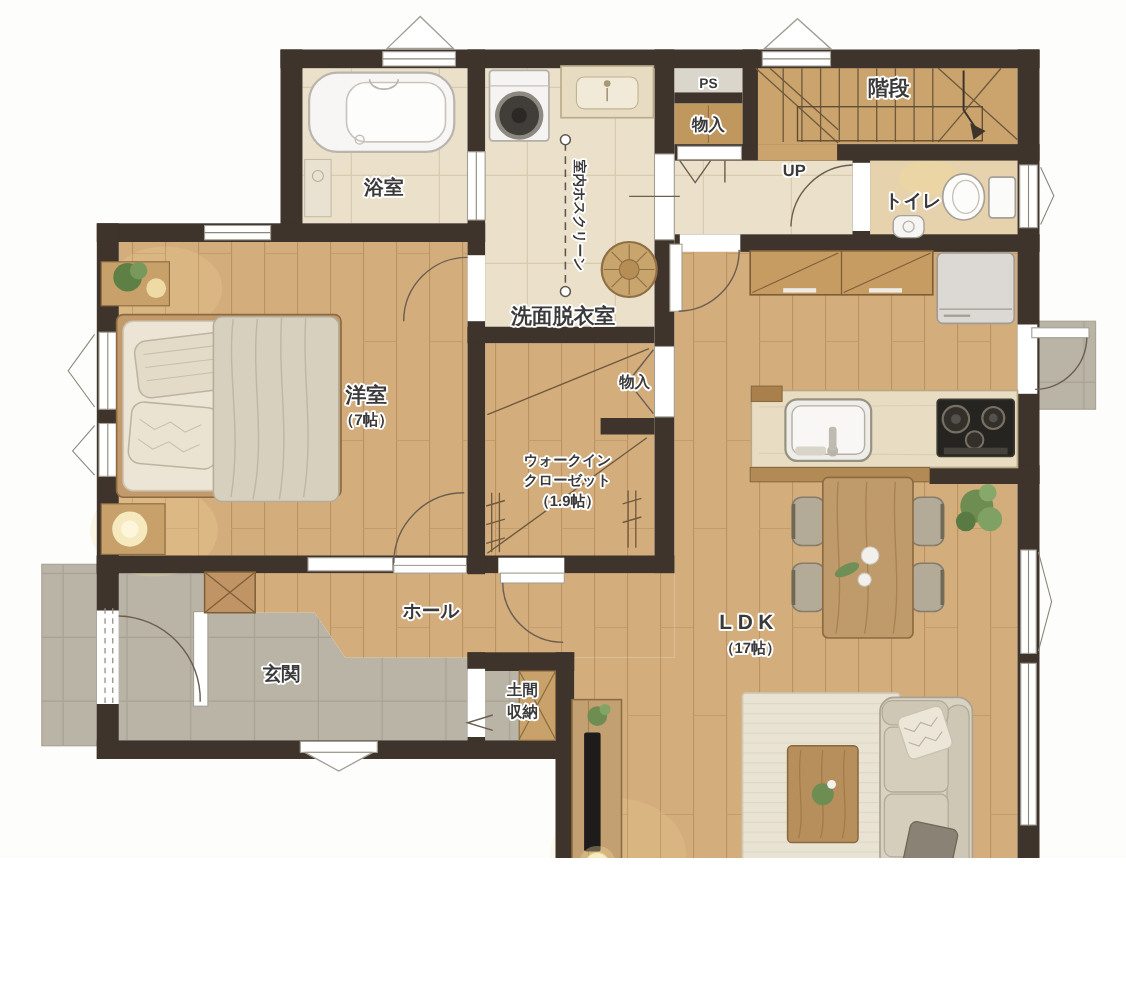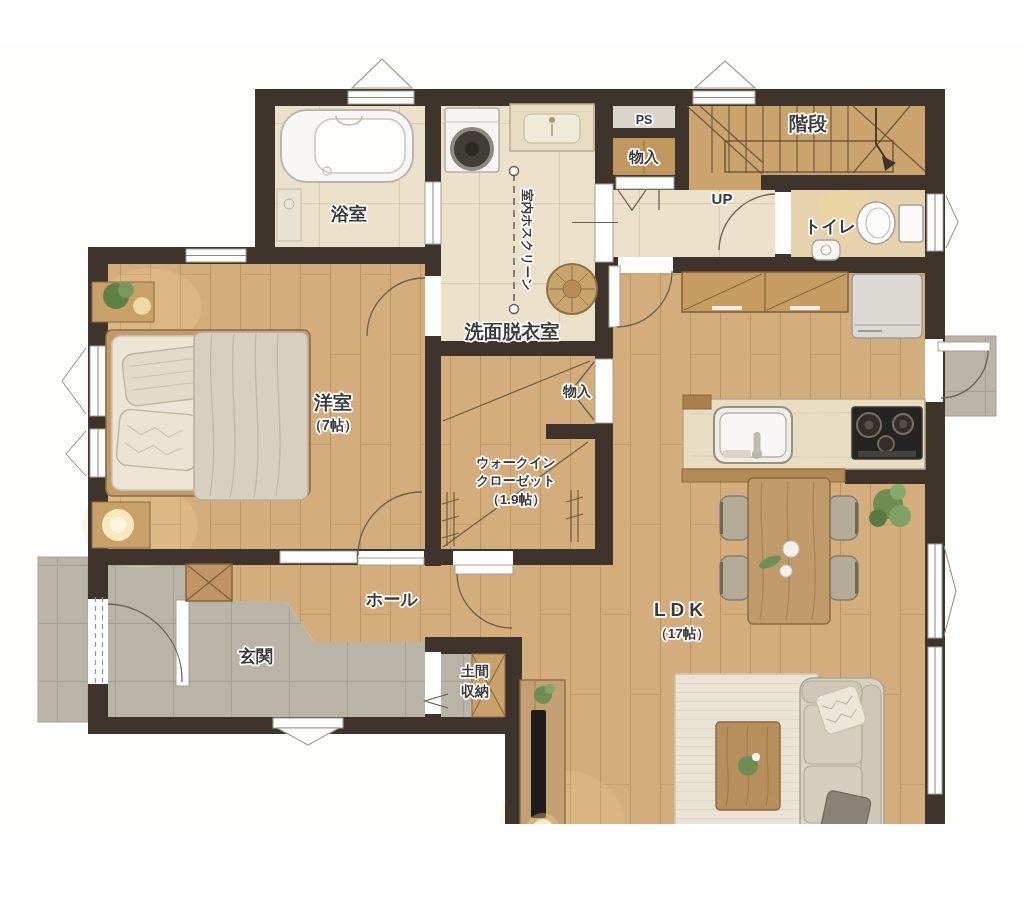--- a/index.html
+++ b/index.html
@@ -1,17 +1,17 @@
 <!DOCTYPE html>
 <html><head>
 <meta charset="utf-8">
 <style>
   html,body{margin:0;padding:0;background:#ffffff;}
   #stage{position:relative;width:1024px;height:780px;background:#fdfdfc;overflow:hidden;
-         font-family:"Liberation Sans",sans-serif;margin-top:44px;}
+         font-family:"Liberation Sans",sans-serif;}
   svg{position:absolute;left:0;top:0;}
   .lbl{font-family:"Liberation Sans","DejaVu Sans",sans-serif;fill:#3a3a3a;stroke:#ffffff;
        stroke-width:3.5px;paint-order:stroke;stroke-linejoin:round;font-weight:600;
        text-anchor:middle;}
   .wall{fill:#3e342b;}
   .win{fill:#ffffff;stroke:#a49f94;stroke-width:1;}
   .door-open{fill:#ffffff;}
   .arc{fill:none;stroke:#6b5f52;stroke-width:1.3;}
   .thin{stroke:#8d8779;stroke-width:1;fill:none;}
 </style>

